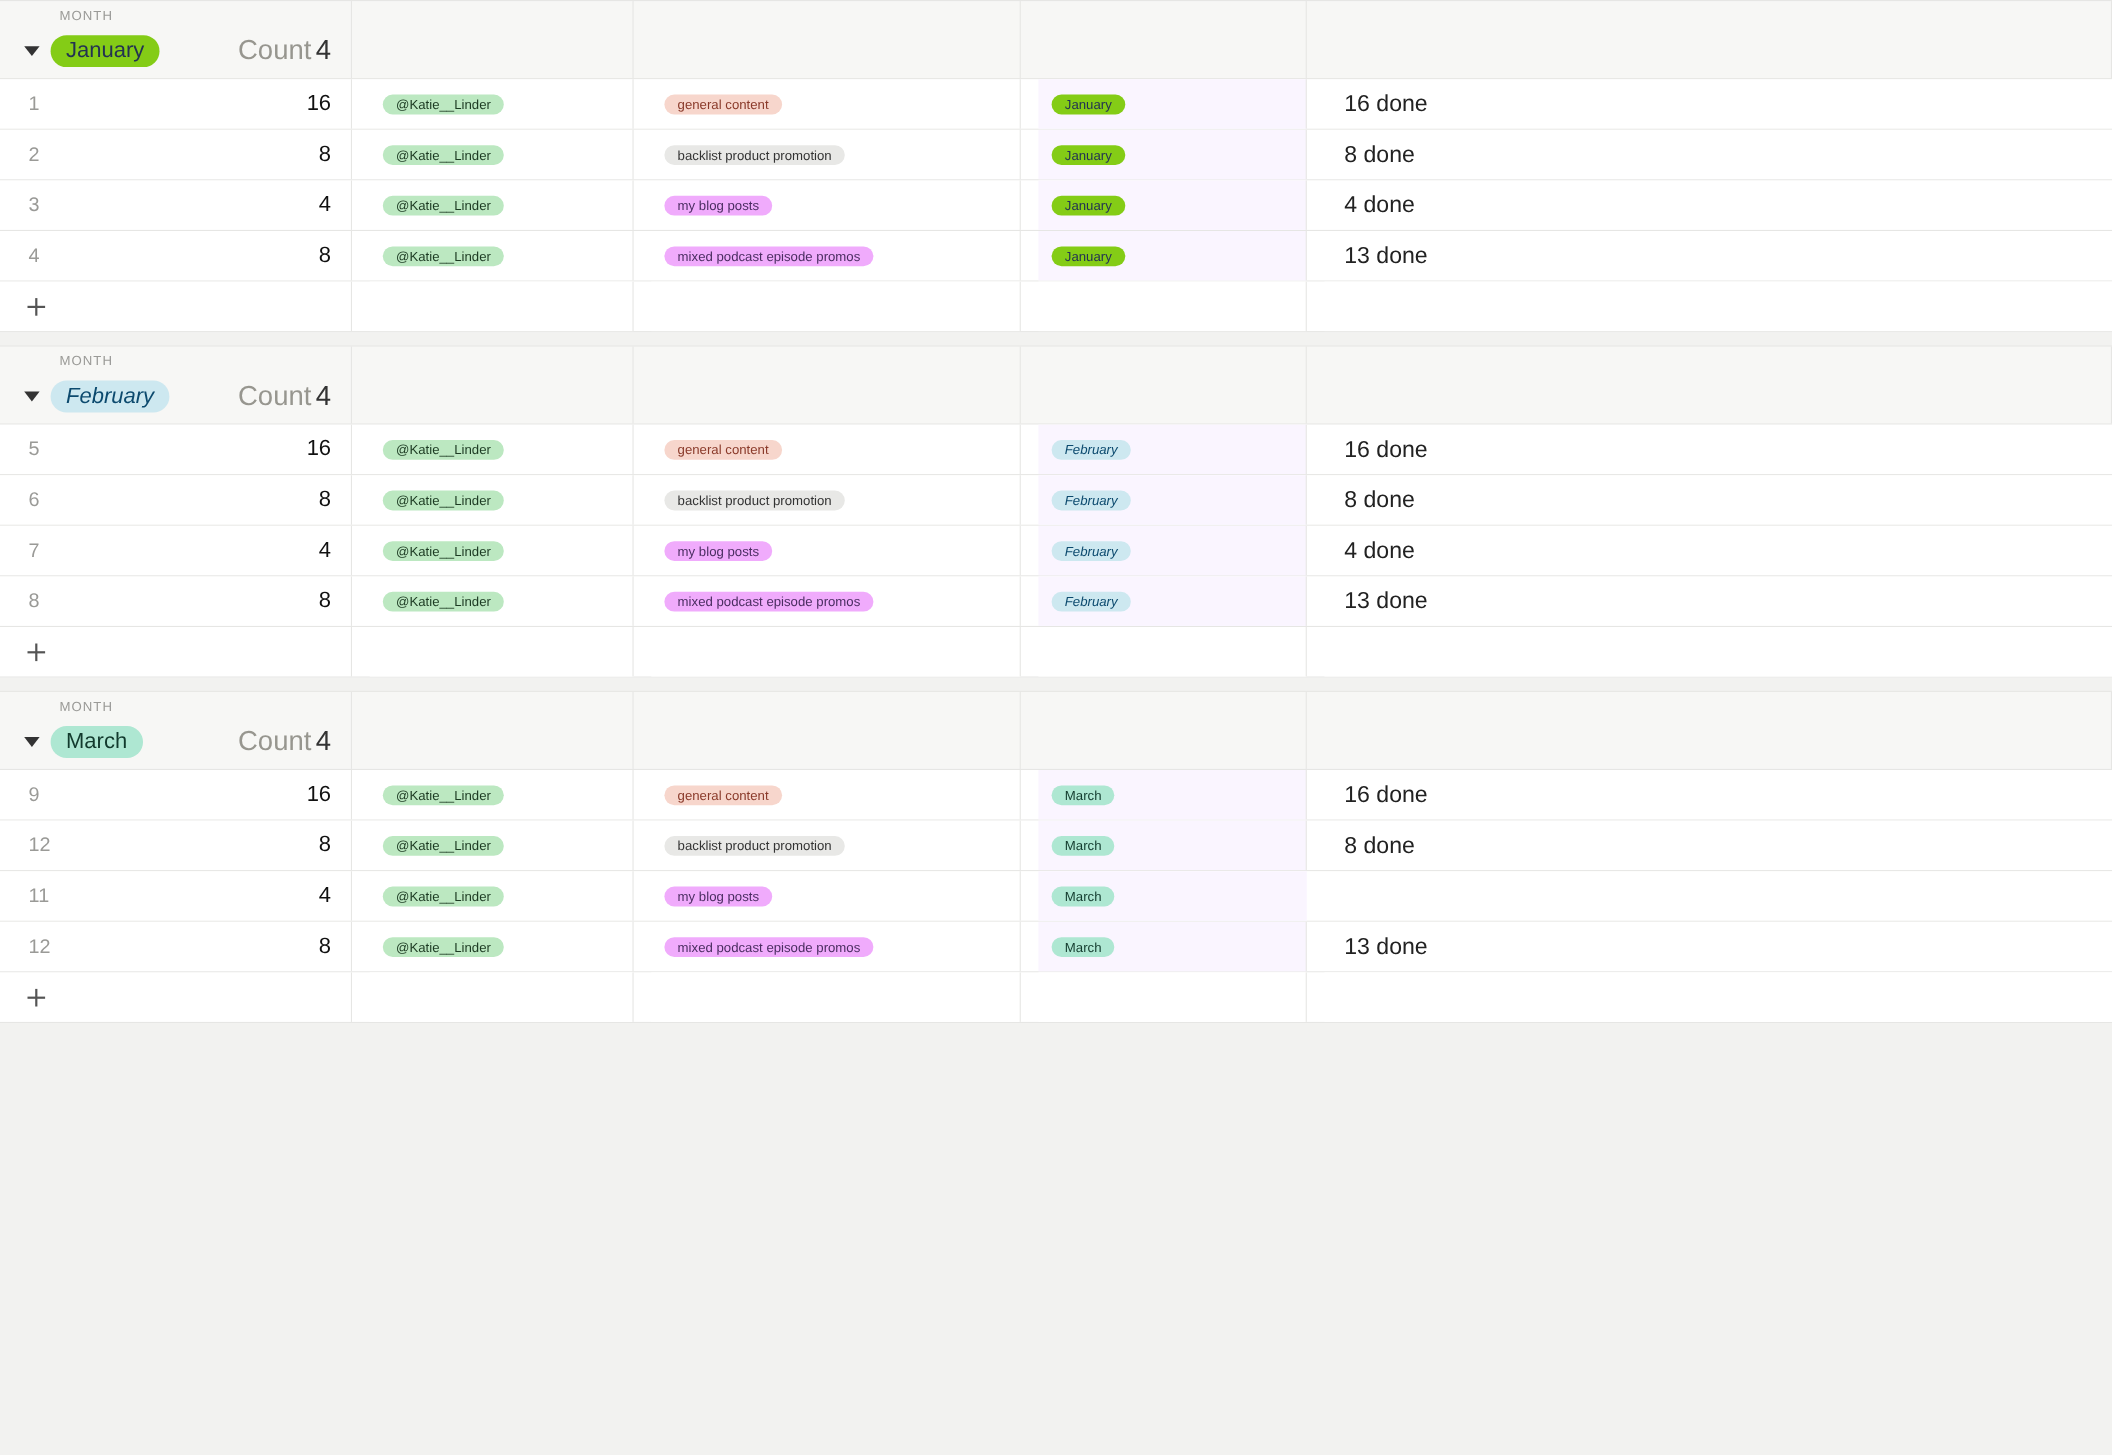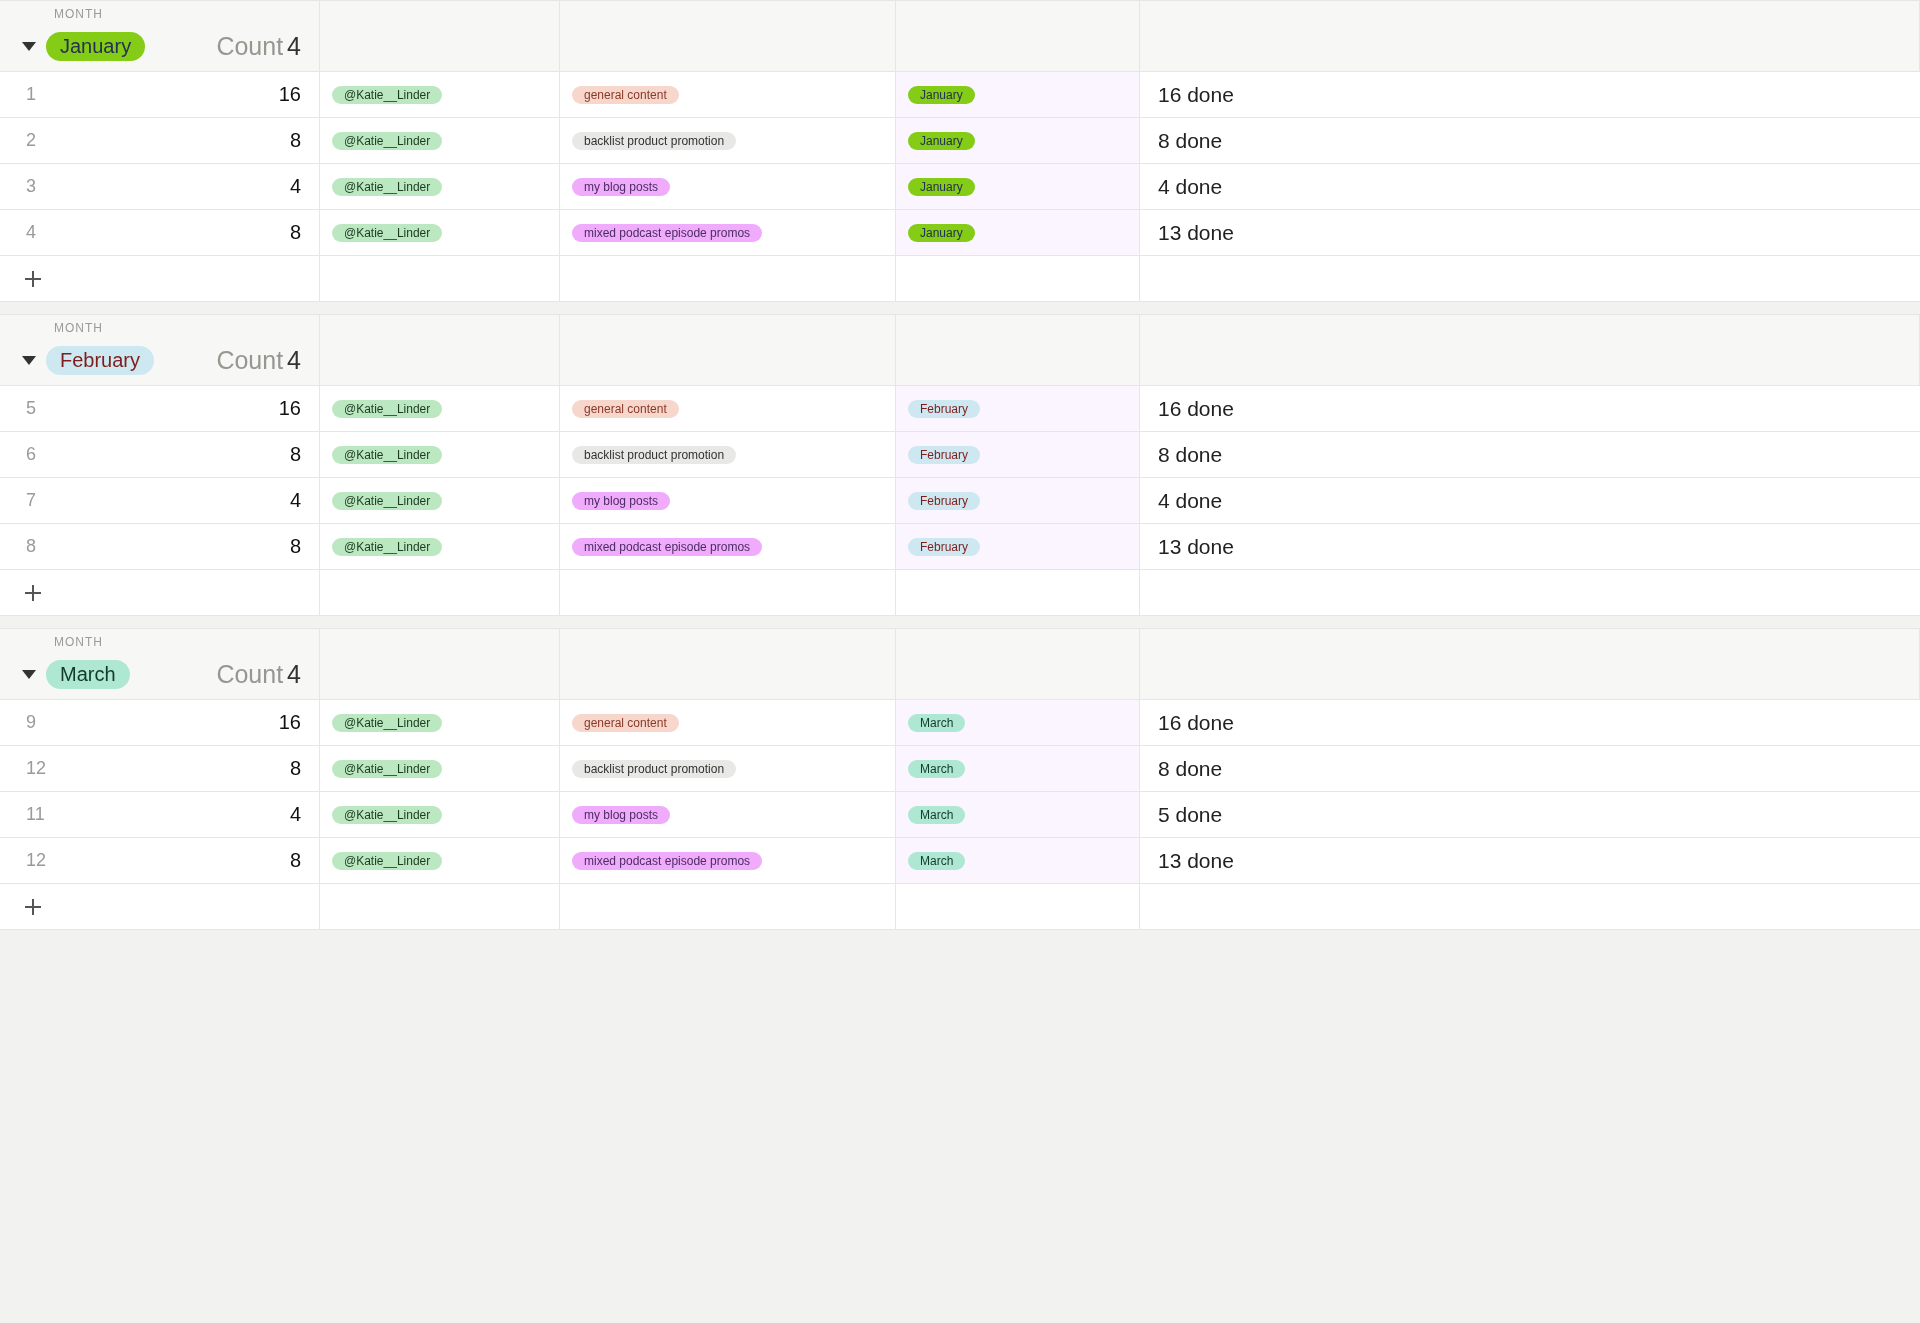--- a/index.html
+++ b/index.html
@@ -8,20 +8,21 @@
     background: #f2f2f0;
     font-size: 19px;
     color: #111;
   }
   .table { width: 100%; }
   .group { margin-bottom: 12px; }
   .group-header, .row, .add-row {
     display: grid;
     grid-template-columns: 320px 240px 336px 244px 1fr;
     border-bottom: 1px solid #e6e6e4;
+    gap: 16px;
   }
   .group-header {
     background: #f7f7f5;
     border-top: 1px solid #e6e6e4;
     height: 72px;
   }
   .gh-first {
     padding: 6px 18px 6px 22px;
     position: relative;
     border-right: 1px solid #e6e6e4;
@@ -83,21 +84,21 @@
     align-items: center;
     border-radius: 18px;
     padding: 2px 12px;
     font-size: 12px;
   }
   .pill-green { background: #bce8c1; color: #1c3a22; }
   .pill-peach { background: #f7d6cc; color: #8a3a2a; }
   .pill-gray  { background: #e8e8e6; color: #333; }
   .pill-lilac { background: #f0abfc; color: #4a2d61; }
   .month-jan  { background: #84cc16; color: #233252; }
-  .month-feb  { background: #cde8f0; color: #7f1d1d; }
+  .month-feb  { background: #cde8f0; color: #0c4a6e; font-style: italic; }
   .month-mar  { background: #aee7d2; color: #123a2d; }
   .cell-month { background: #faf5ff; }
   .cell-status { color: #222; font-size: 21px; padding-left: 18px; }
   .add-row {
     background: #fff;
     height: 46px;
   }
   .add-cell {
     border-right: 1px solid #e6e6e4;
     display: flex; align-items: center;
@@ -360,21 +361,20 @@
         </div>
         <div class="cell">
           <span class="pill pill-green">@Katie__Linder</span>
         </div>
         <div class="cell">
           <span class="pill pill-lilac">my blog posts</span>
         </div>
         <div class="cell cell-month">
           <span class="pill month-mar">March</span>
         </div>
-        <div class="cell cell-status">5 done</div>
       </div>
       <div class="row">
         <div class="cell cell-num">
           <span class="row-idx">12</span>
           <span class="row-val">8</span>
         </div>
         <div class="cell">
           <span class="pill pill-green">@Katie__Linder</span>
         </div>
         <div class="cell">

